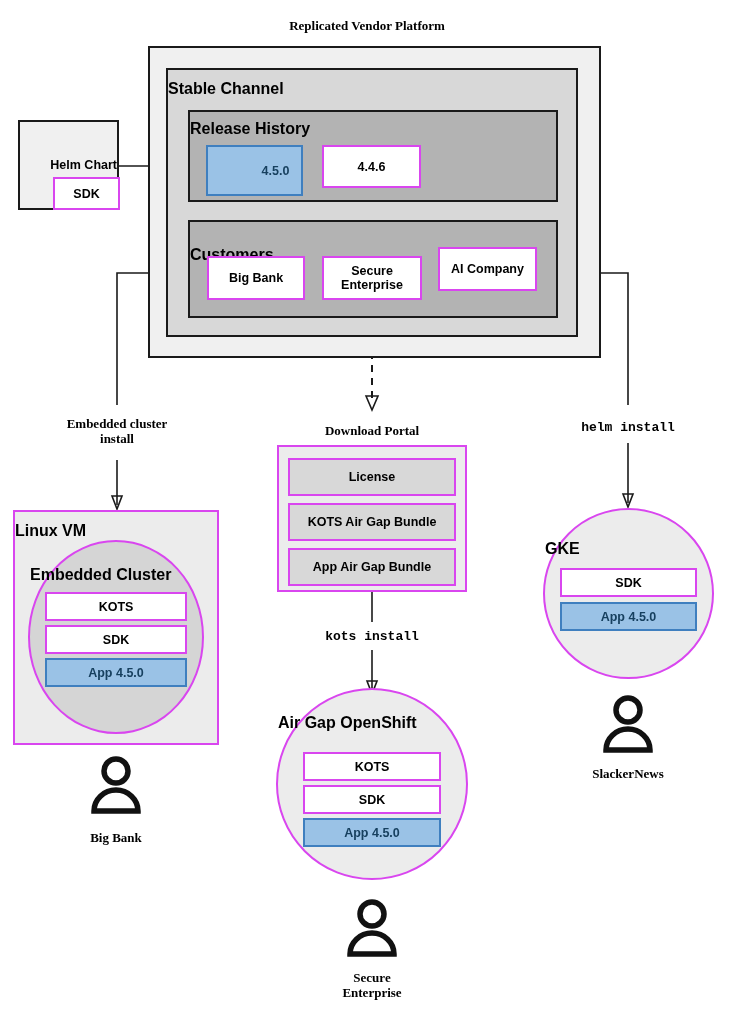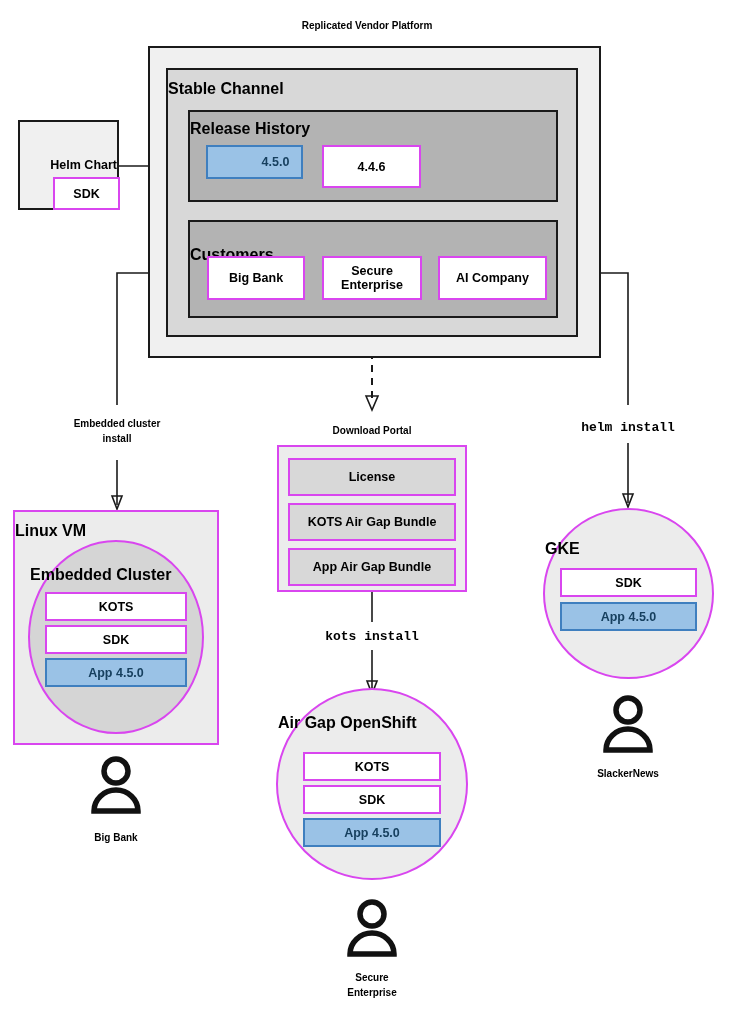--- a/index.html
+++ b/index.html
@@ -2,22 +2,22 @@
 <html><head>
 <meta charset="utf-8">
 <style>
   html,body{margin:0;padding:0;background:#ffffff;}
   body{
     font-family:"Liberation Sans", sans-serif;
     width:734px;height:1026px;position:relative;overflow:hidden;
     color:#000000;
   }
   #canvas{position:absolute;left:0;top:0;width:734px;height:1026px;}
-  .lbl{position:absolute;font-weight:bold;font-size:10px;text-align:center;
-       line-height:15px;color:#000;white-space:pre;}
+  .lbl{position:absolute;font-weight:bold;font-size:13px;text-align:center;
+       line-height:15px;color:#000;white-space:pre;font-family:Liberation Serif, serif;}
   .mono{font-family:"Liberation Mono", monospace;font-weight:bold;font-size:13px;}
   .box{position:absolute;box-sizing:border-box;border:2px solid #d946ef;
        display:flex;align-items:center;justify-content:center;
        font-weight:bold;font-size:12.5px;text-align:center;line-height:14px;}
   .plat-outer{background:#f0f0f0;border:2px solid #1a1a1a;}
   .chan{background:#d8d8d8;border:2px solid #1a1a1a;}
   .grp{background:#b3b3b3;border:2px solid #1a1a1a;padding-left:20px;}
   .white{background:#ffffff;}
   .blue{background:#9ac2e6;border:2px solid #3f7fbf;color:#17405f;}
   .grey{background:#d8d8d8;}
@@ -69,38 +69,38 @@
 
   <div class="box plat-outer" style="left:148px;top:46px;width:453px;height:312px;"></div>
 
   <div class="box chan" style="left:166px;top:68px;width:412px;height:269px;">
     <div class="hdr" style="top:12px;">Stable Channel</div>
   </div>
 
   <div class="box grp" style="left:188px;top:110px;width:370px;height:92px;">
     <div class="hdr" style="top:10px;">Release History</div>
   </div>
-  <div class="box blue" style="left:206px;top:145px;width:97px;height:34px;padding-left:42px;">
+  <div class="box blue" style="left:206px;top:145px;width:97px;height:51px;padding-left:42px;">
     <span>4.5.0</span>
   </div>
   <div class="box white" style="left:322px;top:145px;width:99px;height:43px;">
     <span>4.4.6</span>
   </div>
 
   <div class="box grp" style="left:188px;top:220px;width:370px;height:98px;">
     <div class="hdr" style="top:10px;margin-top:16px;">Customers</div>
   </div>
   <div class="box white" style="left:207px;top:256px;width:98px;height:44px;">
     <span>Big Bank</span>
   </div>
   <div class="box white" style="left:322px;top:256px;width:100px;height:44px;">
     <span>Secure
 Enterprise</span>
   </div>
-  <div class="box white" style="left:438px;top:256px;width:109px;height:44px;align-items:center;">
+  <div class="box white" style="left:438px;top:247px;width:99px;height:44px;align-items:center;">
     <span>AI Company</span>
   </div>
 
   <div class="lbl" style="left:42px;top:416px;width:150px;">Embedded cluster
 install</div>
   <div class="lbl mono" style="left:553px;top:420px;width:150px;">helm install</div>
   <div class="lbl mono" style="left:297px;top:629px;width:150px;">kots install</div>
 
   <div class="lbl" style="left:297px;top:423px;width:150px;">Download Portal</div>
   <div class="box lightgrey" style="left:277px;top:445px;width:190px;height:147px;"></div>

